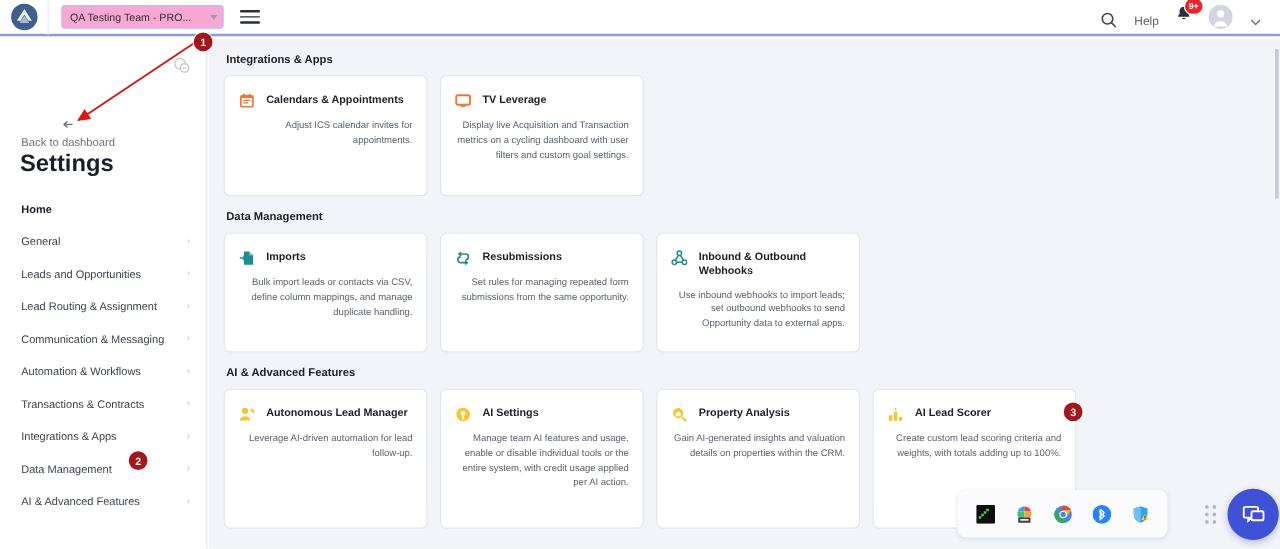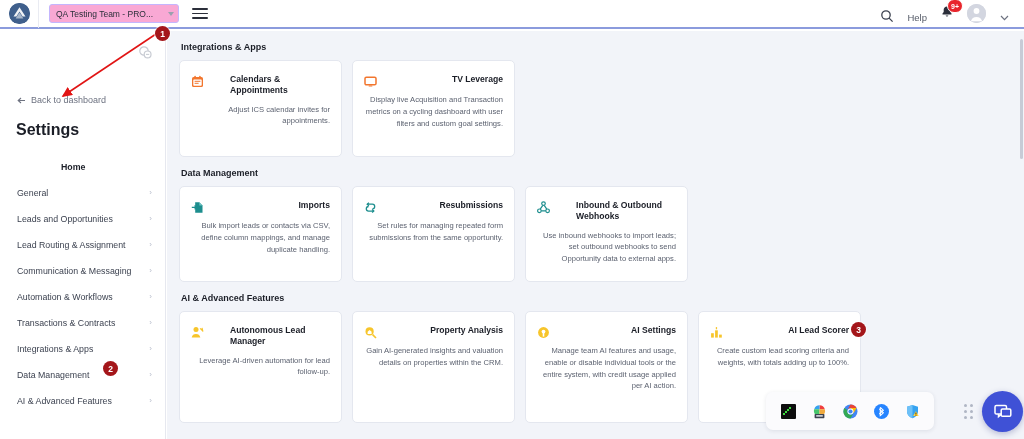--- a/index.html
+++ b/index.html
@@ -67,53 +67,54 @@
   
   #sidebar {
     position:absolute; left:0; top:31px; width:166px; height:408px;
     background:#ffffff; border-right:1px solid #e6e8ef;
   }
   #pin-icon { position:absolute; right:12px; top:14px; opacity:.55; cursor:pointer;}
   #back-dash {
     position:absolute; left:17px; top:64px;
     font-size:9px; color:#6d7280; display:flex; align-items:center; gap:5px;
     cursor:pointer;
+    flex-direction:column;
   }
   #settings-title {
     position:absolute; left:16px; top:90px;
-    font-size:16px; font-weight:bold; color:#1b1e27;
+    font-size:19px; font-weight:bold; color:#1b1e27;
   }
   #nav { position:absolute; left:0; top:123px; width:166px; }
   .nav-item {
     height:26px; display:flex; align-items:center;
     padding:0 14px 0 17px; font-size:8.8px; color:#3c4250;
     cursor:pointer; position:relative;
   }
-  .nav-item.active { font-weight:bold; color:#1b1e27;margin-left:44px; }
+  .nav-item.active { font-weight:bold; color:#1b1e27; }
   .nav-item .chev {
     margin-left:auto; color:#b7bdcb; font-size:8px; line-height:1;
   }
   .nav-item .nlabel { white-space:nowrap; }
 
   
   #main {
     position:absolute; left:167px; top:31px; width:857px; height:408px;
     background:#f2f4f9; padding:11px 0 0 12px; overflow:hidden;
   }
   .sec-title { font-size:9px; font-weight:bold; color:#1b1e27; margin:0 0 8px 2px; }
   .sec { margin-bottom:11px; }
   .card-row { display:flex; gap:10px; }
   .card {
     background:#fff; border:1px solid #e4e7ef; border-radius:5px;
     width:163px; padding:12px 11px 10px 11px; position:relative;
   }
   .card.h1 { height:97px; }
   .card.h2 { height:96px; }
   .card.h3 { height:112px; }
-  .card-head { display:flex; align-items:flex-start; gap:26px; margin-bottom:7px;justify-content:space-between;}
+  .card-head { display:flex; align-items:flex-start; gap:9px; margin-bottom:7px;}
   .card-ico { width:13px; height:13px; flex:0 0 13px; margin-top:1px;}
   .card-title { font-size:8.6px; font-weight:bold; color:#1b1e27; line-height:1.32; padding-top:1px;}
   .card-desc { font-size:7.6px; color:#5c6270; line-height:1.55;text-align:right; }
 
   
   .marker {
     position:absolute; width:15px; height:15px; border-radius:50%;
     background:#a4161a; color:#fff; font-size:8.5px; font-weight:bold;
     display:flex; align-items:center; justify-content:center;
     box-shadow:0 0 0 1px rgba(255,255,255,.7);
@@ -369,42 +370,42 @@
           </span>
           <span class="card-title">Autonomous Lead Manager</span>
         </div>
         <div class="card-desc">Leverage AI-driven automation for lead follow-up.</div>
       </div>
 
       <div class="card h3">
         <div class="card-head">
           <span class="card-ico">
             <svg width="13" height="13" viewBox="0 0 13 13">
+                <circle cx="6.5" cy="6.5" r="5.4" fill="#f7c52b"></circle>
+                <circle cx="6.5" cy="5.6" r="1.9" fill="#fff"></circle>
+                <rect x="5.7" y="6.5" width="1.6" height="4.1" fill="#fff"></rect>
+              </svg>
+          </span>
+          <span class="card-title">AI Settings</span>
+        </div>
+        <div class="card-desc">Manage team AI features and usage, enable or disable individual tools or the entire system, with credit usage applied per AI action.</div>
+      </div>
+
+      <div class="card h3">
+        <div class="card-head">
+          <span class="card-ico">
+            <svg width="13" height="13" viewBox="0 0 13 13">
                 <circle cx="5.6" cy="5.4" r="4.1" fill="#f7c52b"></circle>
                 <path d="M8.6 8.6 12 12" stroke="#f7c52b" stroke-width="1.6" fill="none"></path>
                 <path d="M3.6 5.8 5.6 3.9 7.6 5.8v2.2H3.6z" fill="#fff"></path>
               </svg>
           </span>
           <span class="card-title">Property Analysis</span>
         </div>
         <div class="card-desc">Gain AI-generated insights and valuation details on properties within the CRM.</div>
-      </div>
-
-      <div class="card h3">
-        <div class="card-head">
-          <span class="card-ico">
-            <svg width="13" height="13" viewBox="0 0 13 13">
-                <circle cx="6.5" cy="6.5" r="5.4" fill="#f7c52b"></circle>
-                <circle cx="6.5" cy="5.6" r="1.9" fill="#fff"></circle>
-                <rect x="5.7" y="6.5" width="1.6" height="4.1" fill="#fff"></rect>
-              </svg>
-          </span>
-          <span class="card-title">AI Settings</span>
-        </div>
-        <div class="card-desc">Manage team AI features and usage, enable or disable individual tools or the entire system, with credit usage applied per AI action.</div>
       </div>
 
       <div class="card h3">
         <div class="card-head">
           <span class="card-ico">
             <svg width="13" height="13" viewBox="0 0 13 13">
                 <rect x="1.1" y="7.2" width="2.7" height="4.4" fill="#f7c52b"></rect>
                 <rect x="5.1" y="4.3" width="2.7" height="7.3" fill="#f7c52b"></rect>
                 <rect x="9.1" y="8.6" width="2.7" height="3" fill="#f7c52b"></rect>
                 <rect x="5.8" y="1.1" width="1.3" height="2.2" fill="#f7c52b"></rect>

